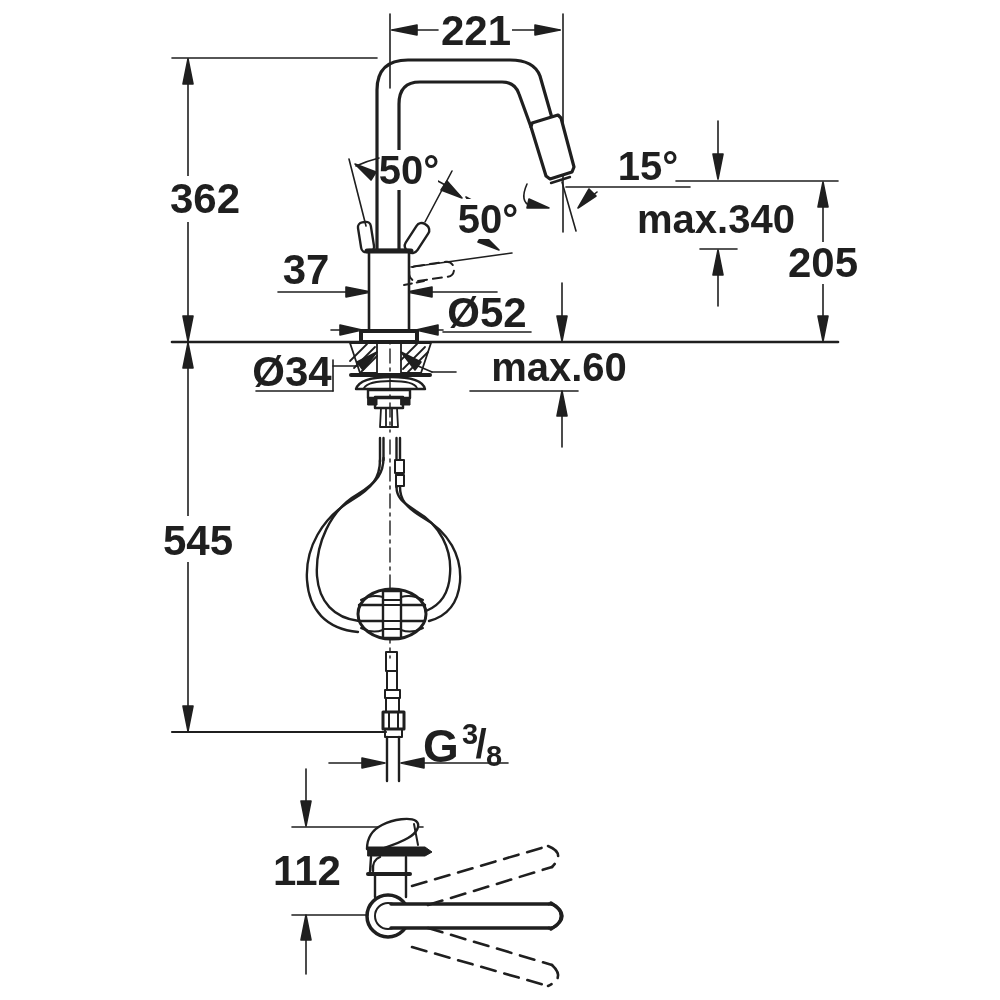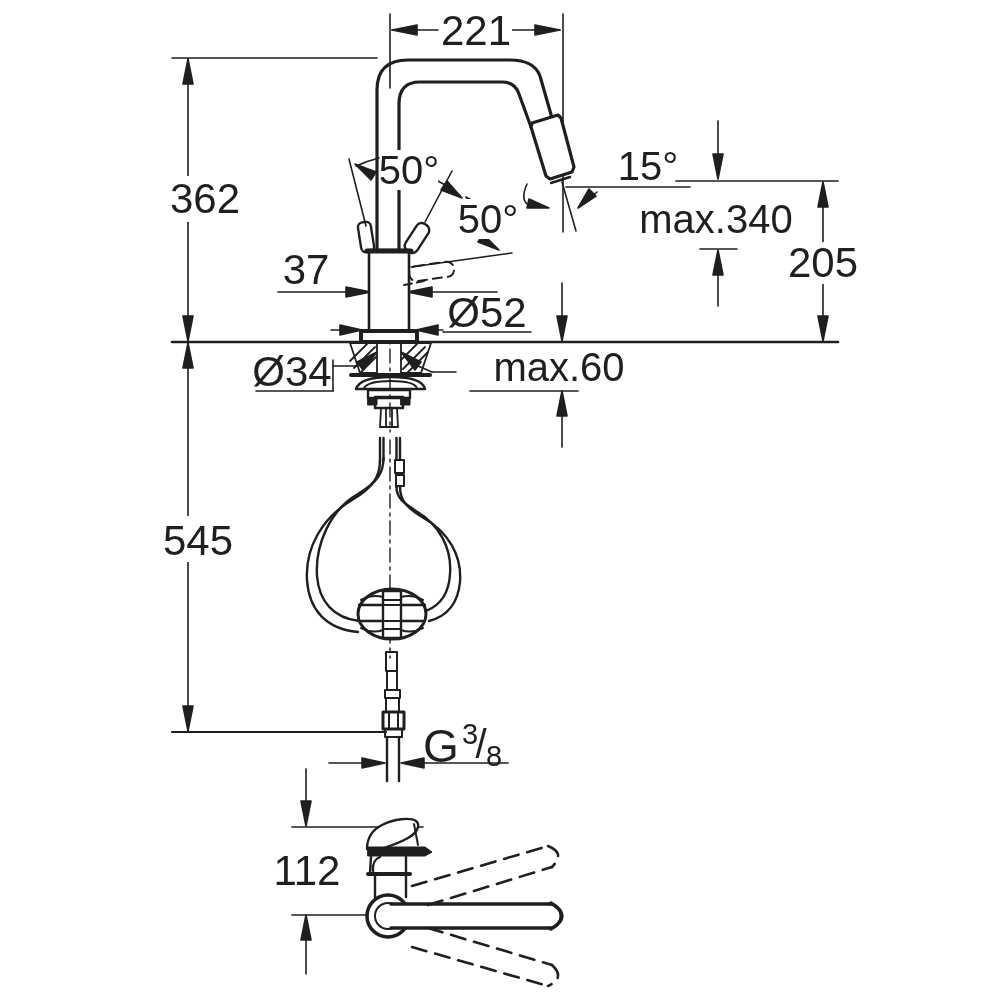--- a/index.html
+++ b/index.html
@@ -1,16 +1,16 @@
 <!DOCTYPE html>
 <html><head>
 <meta charset="utf-8">
 <style>
   html,body{margin:0;padding:0;background:#fff;}
-  .stage{width:1000px;height:1000px;position:relative;background:#fff;overflow:hidden;}
+  .stage{width:1000px;height:1000px;position:relative;background:#fff;overflow:hidden;font-weight:bold;}
   svg{display:block;}
   text{font-family:"Liberation Sans","DejaVu Sans",sans-serif;fill:#1f1f1f;}
   .dim{font-size:42px;}
   .dim-s{font-size:40px;}
   .thread-big{font-size:46px;}
   .thread-sm{font-size:29px;}
   .thread-sl{font-size:40px;}
 </style>
 </head>
 <body>

